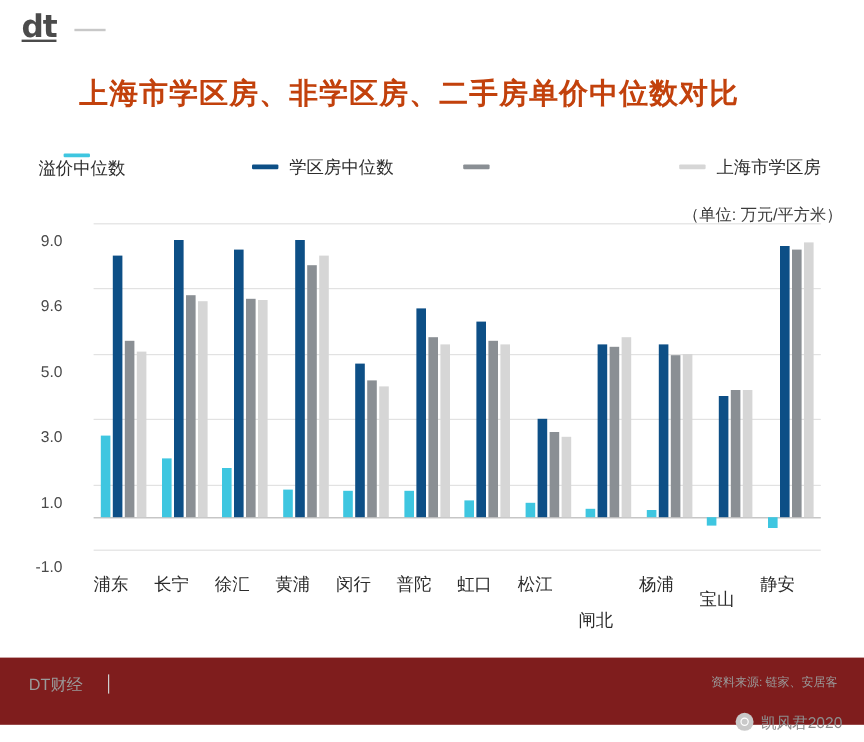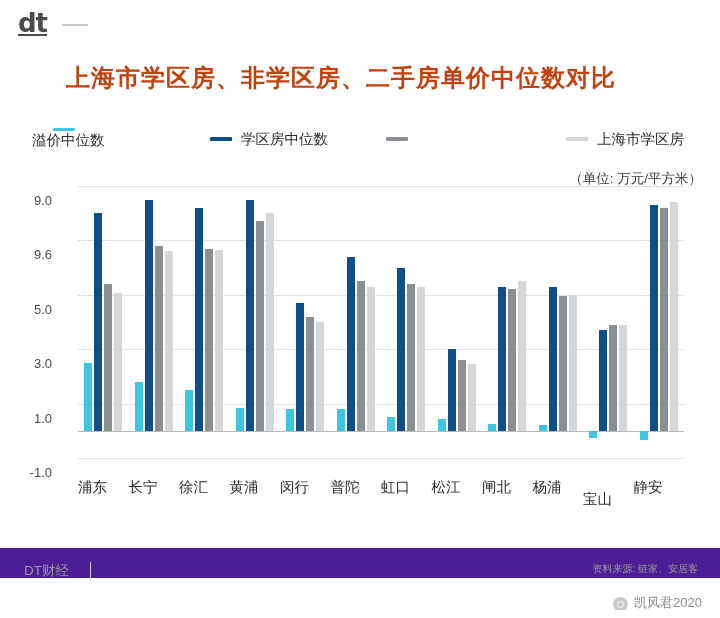--- a/index.html
+++ b/index.html
@@ -127,22 +127,22 @@
     font-size: 14.5px;
     color: #2b2b2b;
     text-align: left;
   }
   
   .footer {
     position: absolute;
     left: 0;
     top: 548px;
     width: 720px;
-    height: 30px;
-    background: #4c1d95;
+    height: 56px;
+    background: #7f1d1d;
   }
   .footer-brand {
     position: absolute;
     left: 24px;
     top: 14px;
     font-size: 13.5px;
     color: #9a9a9a;
   }
   .footer-divider {
     position: absolute;
@@ -157,21 +157,21 @@
     right: 22px;
     top: 14px;
     font-size: 10px;
     color: #9a9a9a;
   }
   .watermark {
     position: absolute;
     right: 18px;
     top: 594px;
     display: flex;
-    align-items: flex-end;
+    align-items: flex-start;
     font-size: 13px;
     color: #8d8d8d;
   }
   .wm-icon {
     width: 15px;
     height: 15px;
     border-radius: 50%;
     background: #c9c9c9;
     margin-right: 6px;
     position: relative;
@@ -303,17 +303,17 @@
 
   <div class="bottom-strip"></div>
 <div class="xlabel" style="left: 78px; width: 50.5px;">浦东</div>
     <div class="xlabel" style="left: 128.5px; width: 50.5px;">长宁</div>
     <div class="xlabel" style="left: 179px; width: 50.5px;">徐汇</div>
     <div class="xlabel" style="left: 229.5px; width: 50.5px;">黄浦</div>
     <div class="xlabel" style="left: 280px; width: 50.5px;">闵行</div>
     <div class="xlabel" style="left: 330.5px; width: 50.5px;">普陀</div>
     <div class="xlabel" style="left: 381px; width: 50.5px;">虹口</div>
     <div class="xlabel" style="left: 431.5px; width: 50.5px;">松江</div>
-    <div class="xlabel" style="left: 482px; width: 50.5px;">闸北</div>
+    <div class="xlabel" style="left: 482px; width: 50.5px; margin-top: 30px;">闸北</div>
     <div class="xlabel" style="left: 532.5px; width: 50.5px;">杨浦</div>
     <div class="xlabel" style="left: 583px; width: 50.5px; margin-top: 12px;">宝山</div>
     <div class="xlabel" style="left: 633.5px; width: 50.5px;">静安</div>
   </div>
 
 </body></html>

